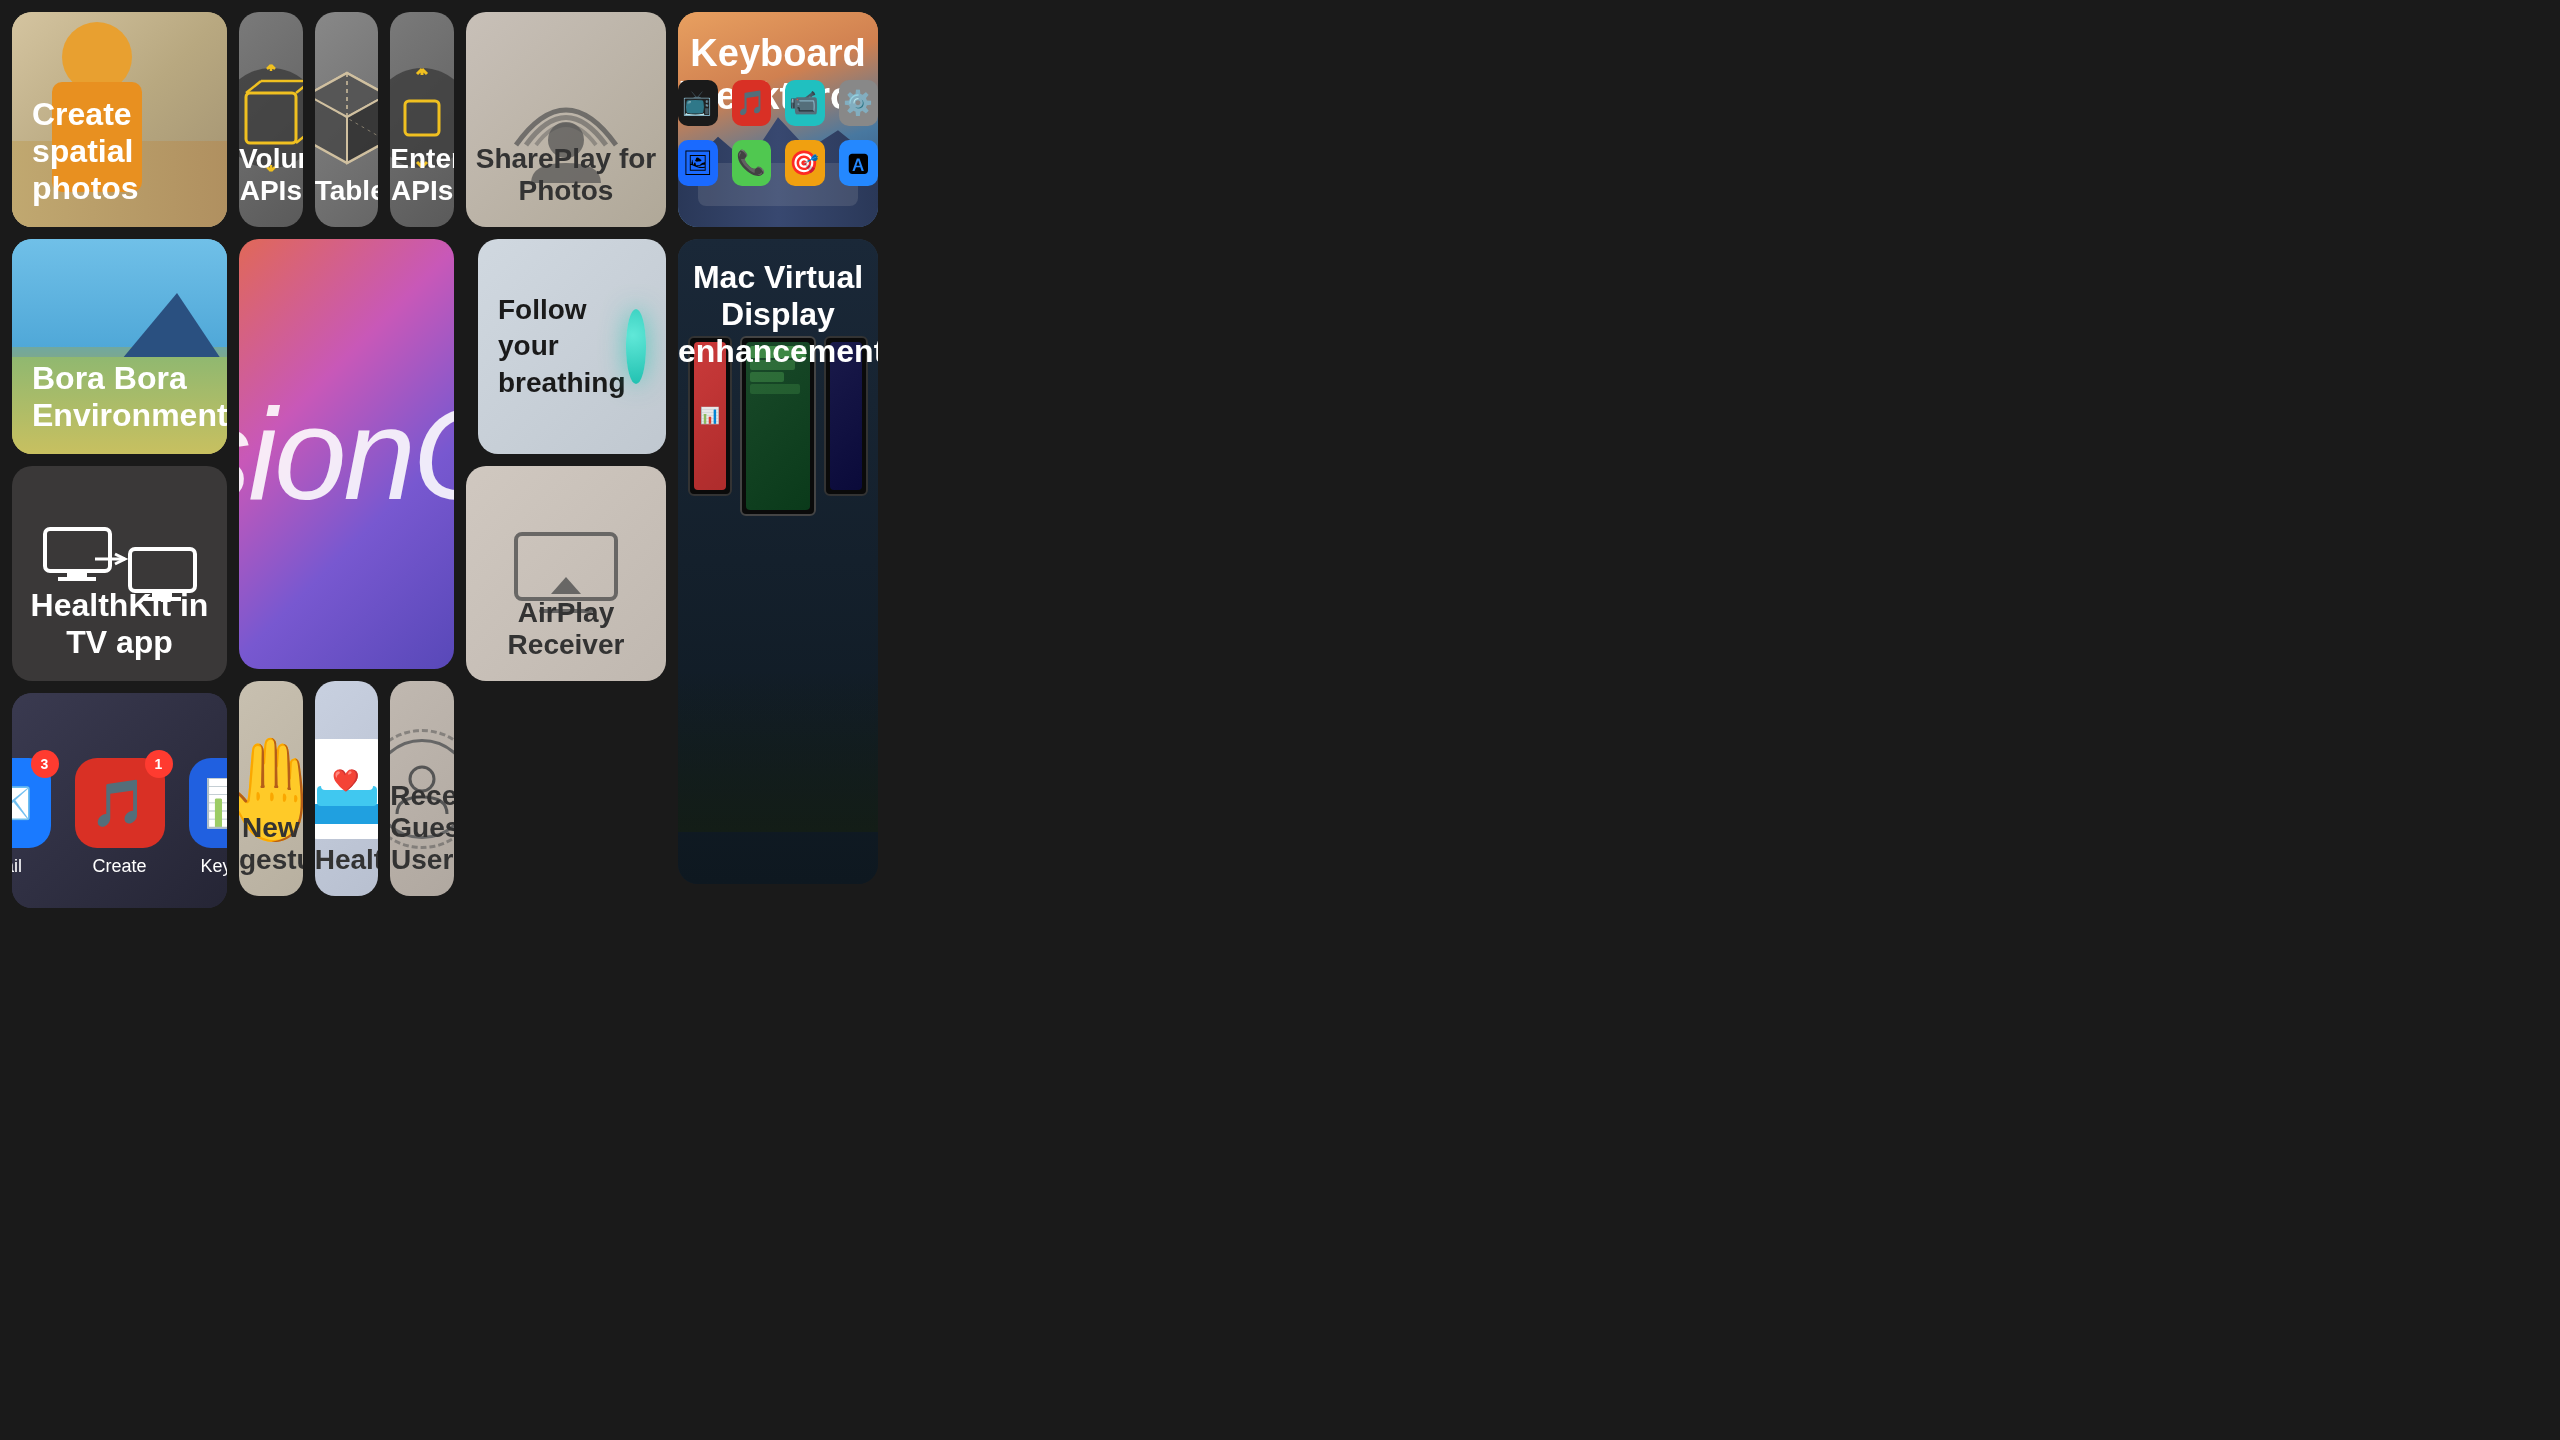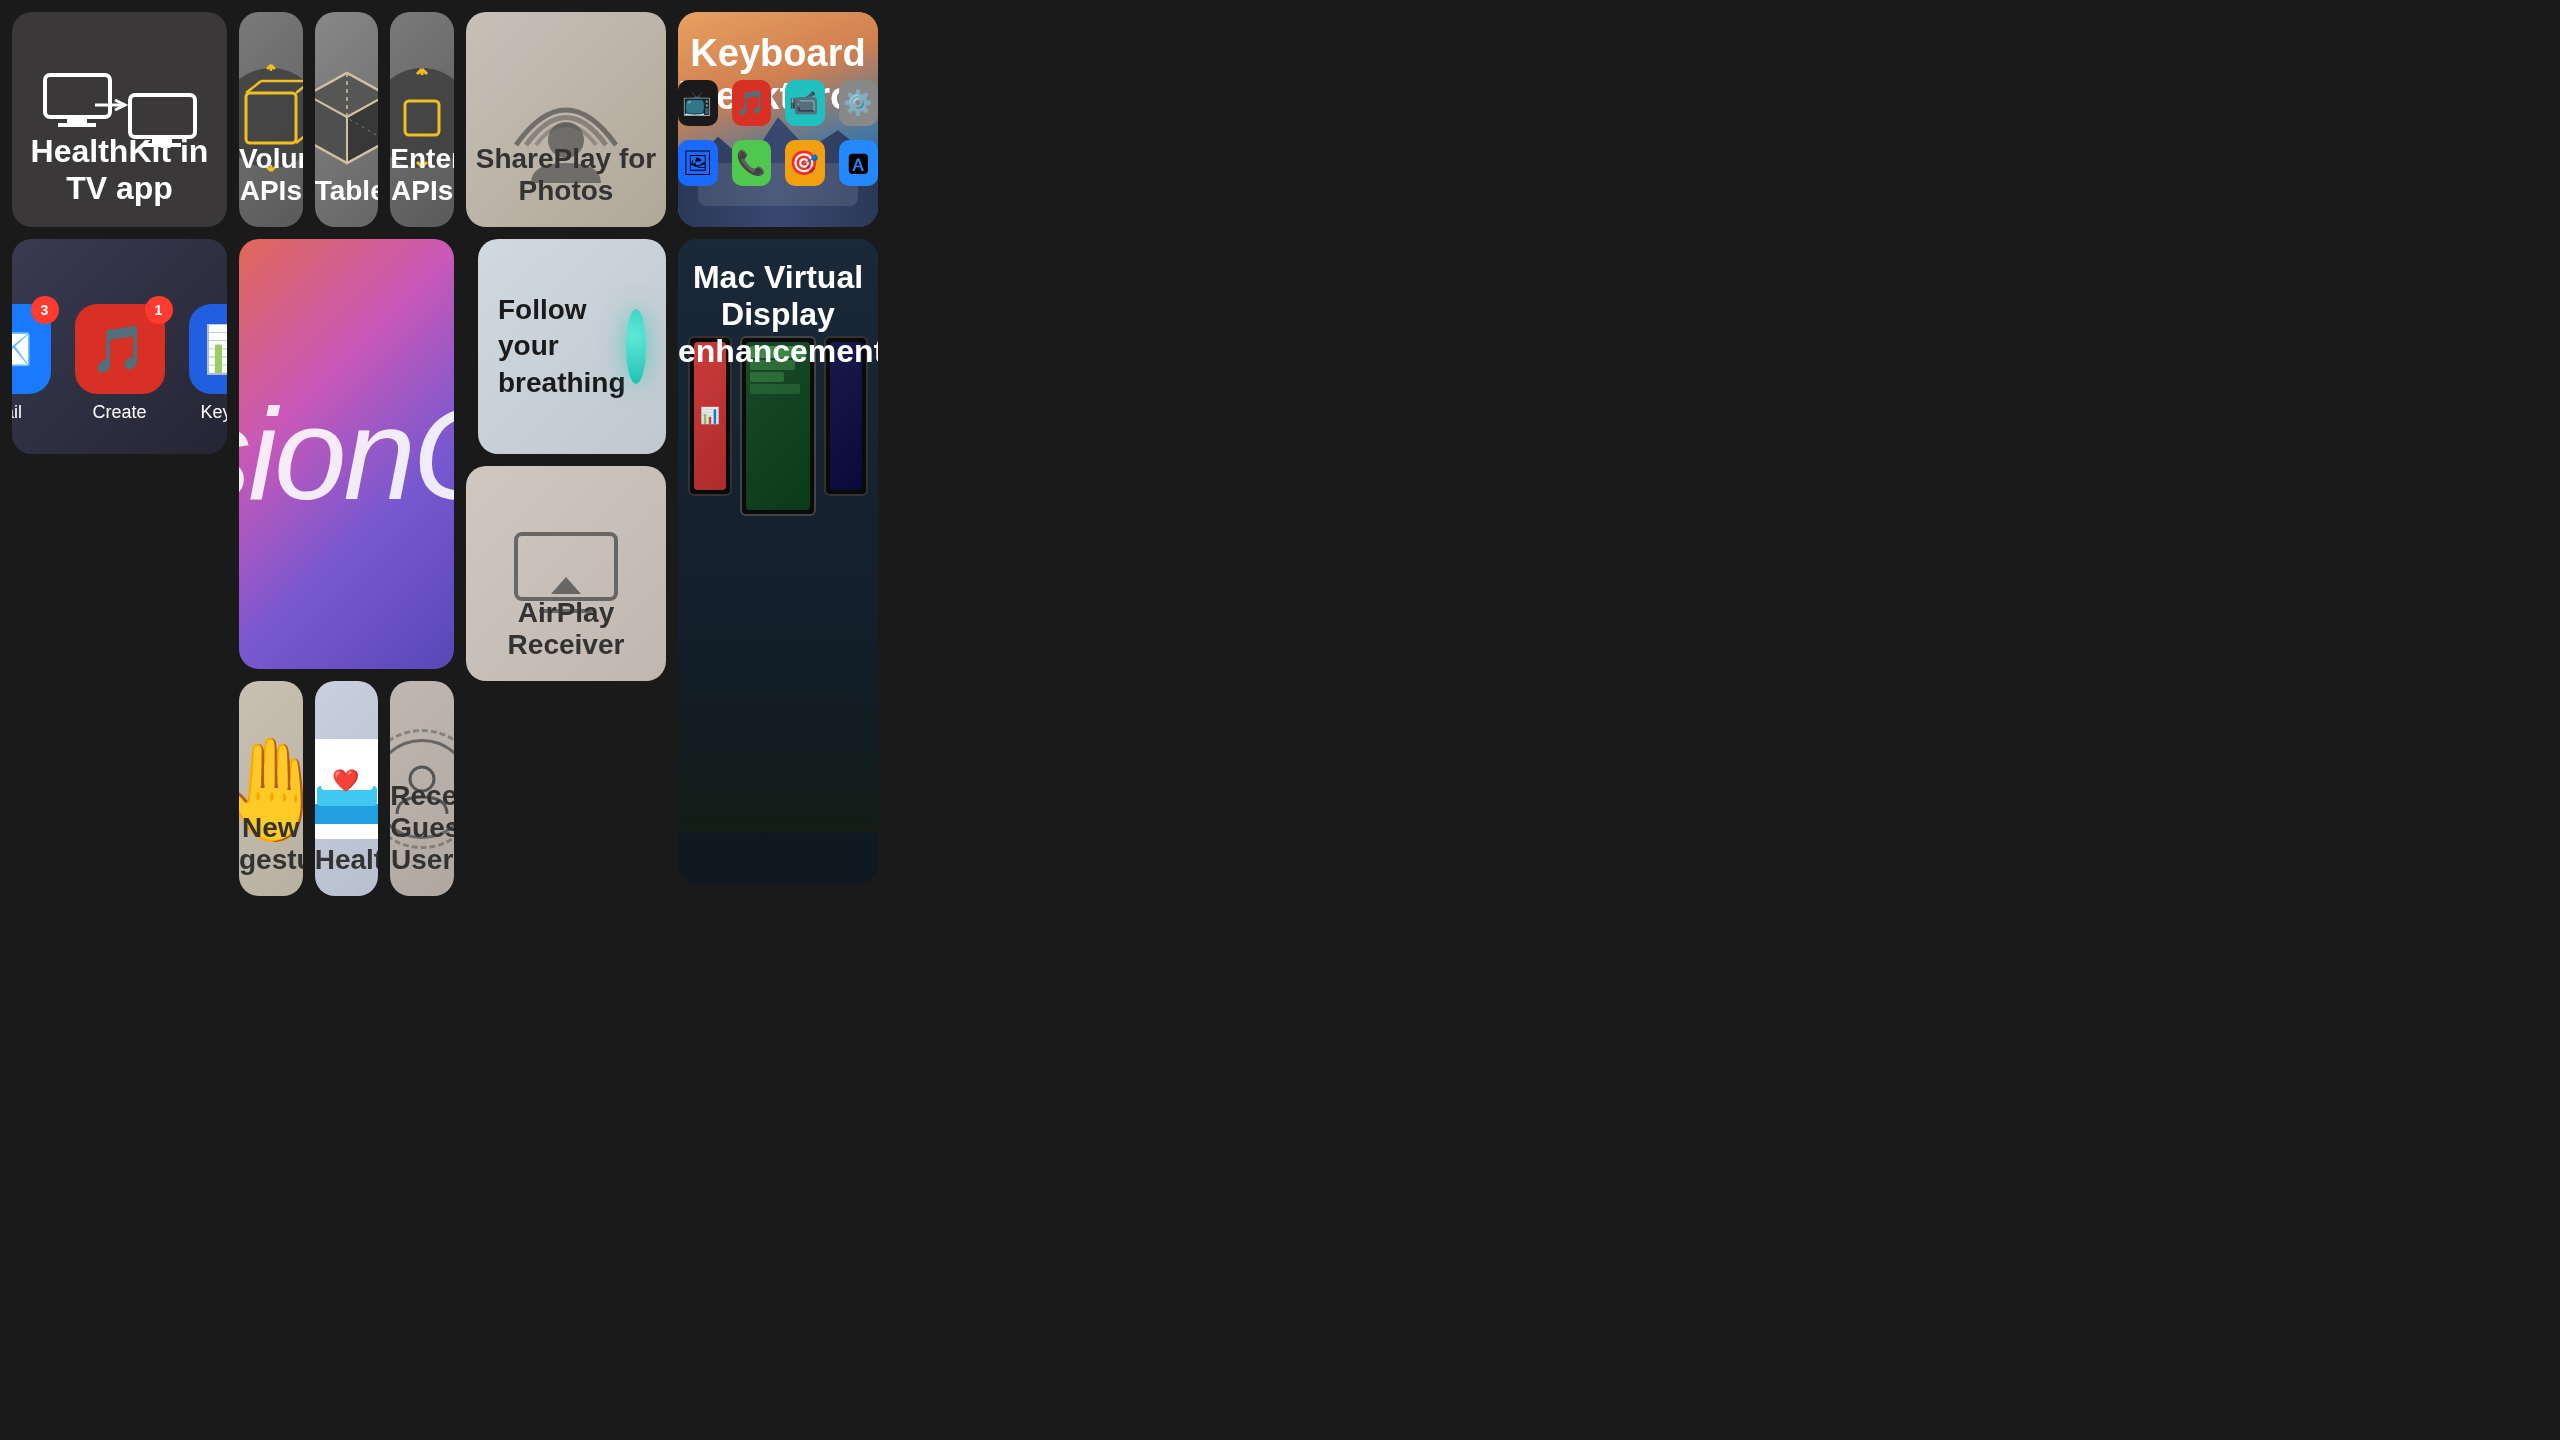--- a/index.html
+++ b/index.html
@@ -168,21 +168,46 @@
       background: linear-gradient(160deg, #2a3848 0%, #1a2838 60%, #111820 100%);
     }
   </style>
 </head>
 <body>
 
 <div class="main-grid">
 
   <div class="col1">
 
-
+    <div class="card-base bg-spatial">
+
+      <div style="position:absolute;inset:0;background:linear-gradient(135deg,#d4c4a0 0%,#b8a880 50%,#a09070 100%);"></div>
+
+      <div style="position:absolute;bottom:0;left:0;right:0;height:40%;background:linear-gradient(to right,#c0a870,#b09060);"></div>
+
+      <div style="position:absolute;right:50px;top:10px;width:160px;height:180px;">
+        <div style="width:70px;height:70px;background:#e8a030;border-radius:50%;margin:0 auto;"></div>
+        <div style="width:90px;height:110px;background:#e89020;border-radius:10px;margin:0 auto;position:relative;top:-10px;"></div>
+      </div>
+      <div class="label-bottom-left">
+        <span class="font-white-bold fs-32">Create spatial photos</span>
+      </div>
+    </div>
+
+    <div class="card-base bg-bora">
+
+      <div style="position:absolute;top:0;left:0;right:0;height:50%;background:linear-gradient(to bottom,#70c0e8,#50a8d8);"></div>
+
+      <div style="position:absolute;top:25%;left:30%;width:0;height:0;border-left:100px solid transparent;border-right:80px solid transparent;border-bottom:120px solid #2a5080;"></div>
+
+      <div style="position:absolute;bottom:0;left:0;right:0;height:45%;background:linear-gradient(to bottom,#90b870,#c8c060);"></div>
+      <div class="label-bottom-left">
+        <span class="font-white-bold fs-32">Bora Bora Environment</span>
+      </div>
+    </div>
 
     <div class="card-base bg-multiview">
       <div class="multiview-icon">
 
         <svg width="160" height="100" viewBox="0 0 160 100">
 
           <rect x="5" y="5" width="65" height="42" rx="5" fill="none" stroke="white" stroke-width="4"></rect>
           <rect x="27" y="47" width="20" height="6" fill="white"></rect>
           <rect x="18" y="53" width="38" height="4" fill="white"></rect>
 

